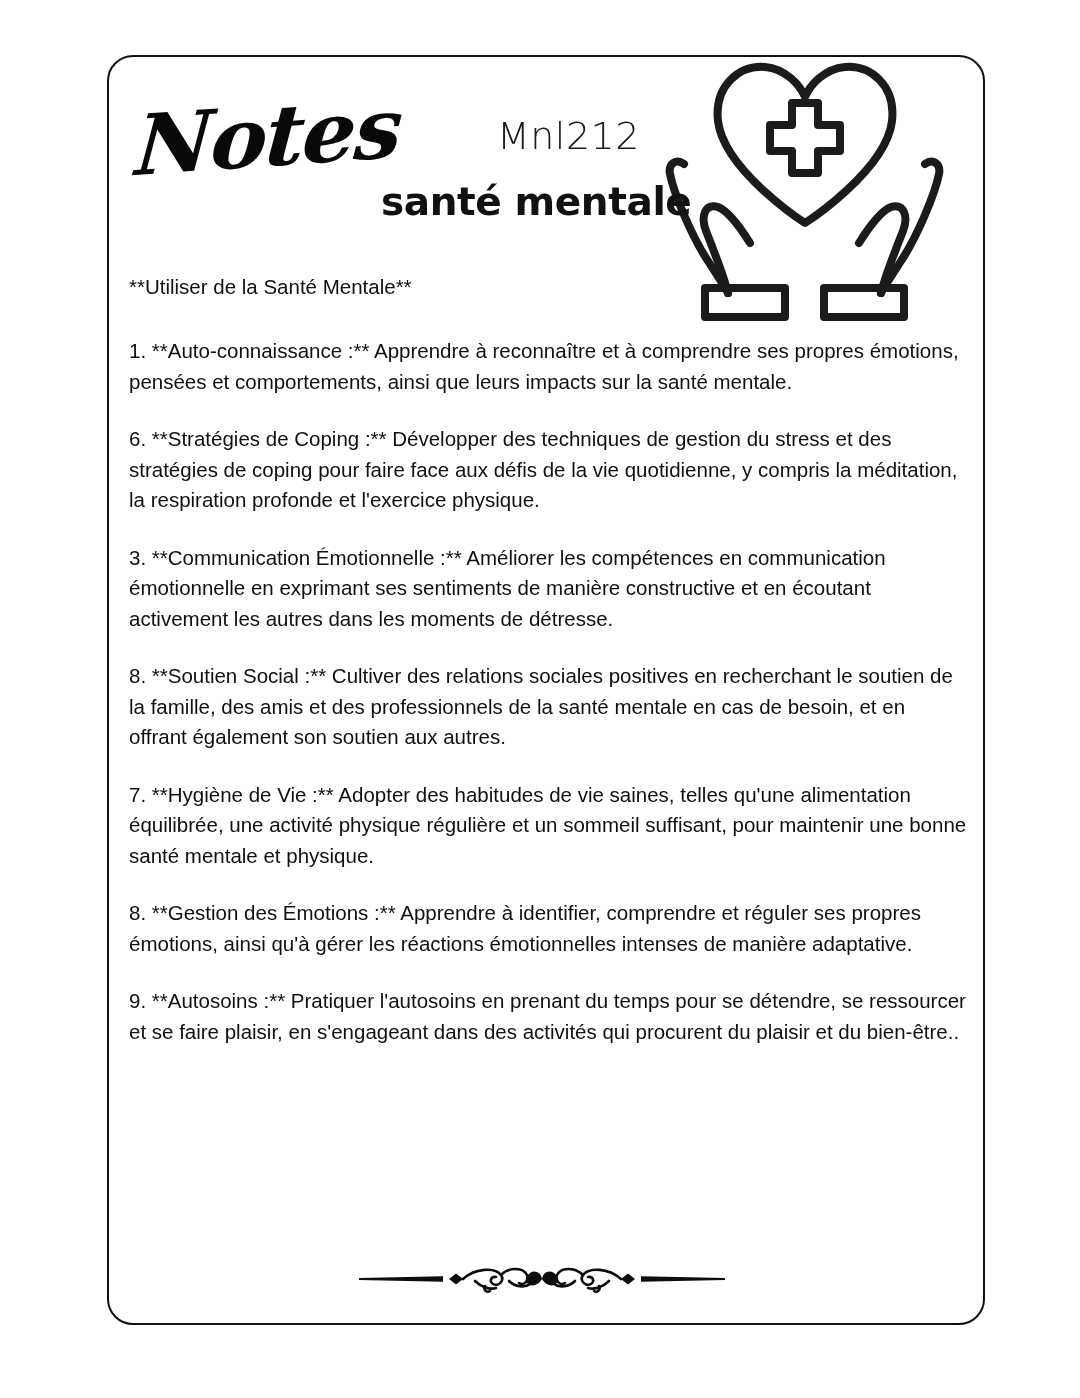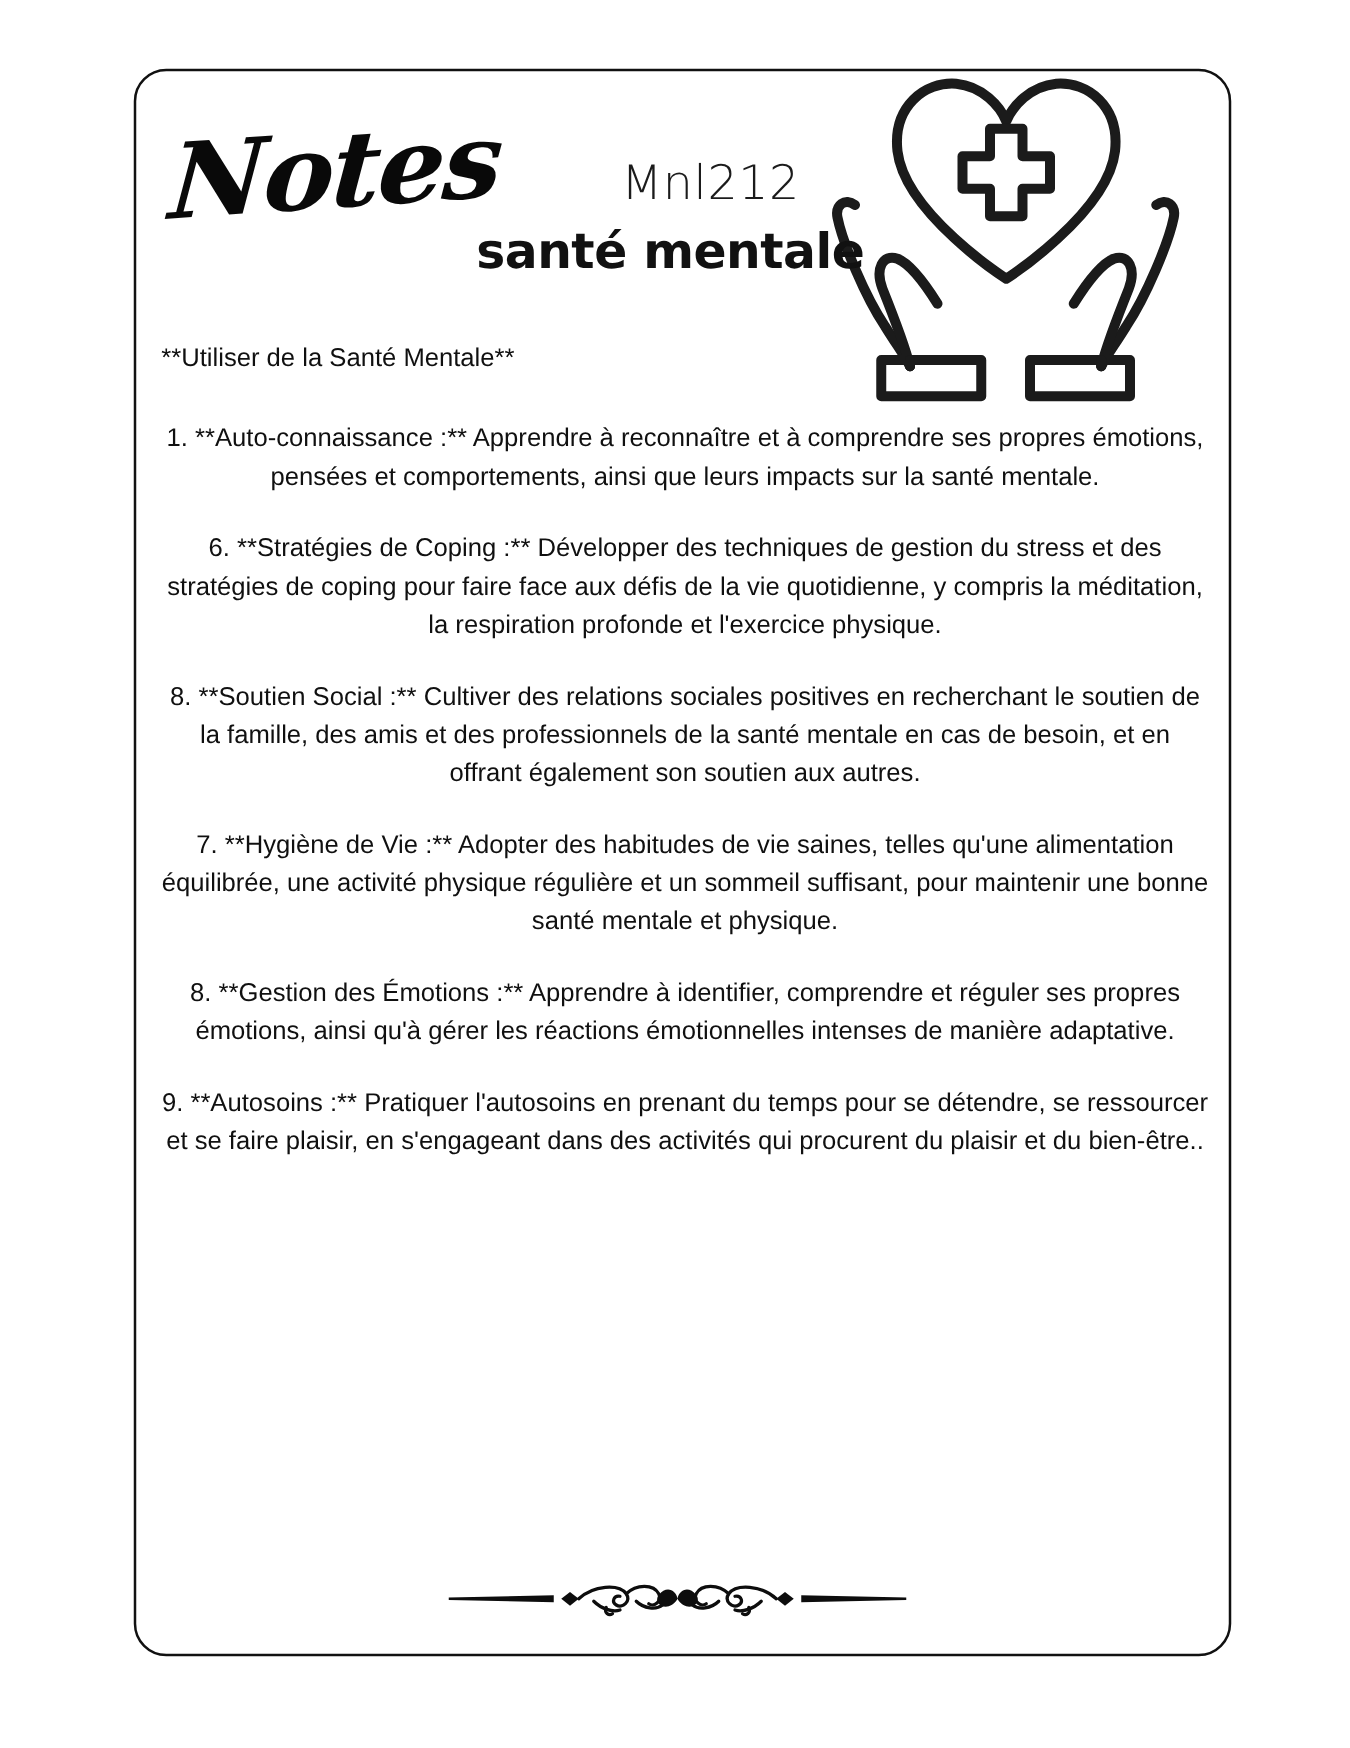--- a/index.html
+++ b/index.html
@@ -48,21 +48,21 @@
     color: #090909;
     letter-spacing: -2px;
     transform: skewX(-8deg) rotate(-4deg);
     line-height: 1;
     white-space: nowrap;
   }
 
   .code-label {
     position: absolute;
     left: 388px;
-    top: 67px;
+    top: 57px;
     font-family: "DejaVu Sans", sans-serif;
     font-size: 38px;
     font-weight: 300;
     color: #1b1b1b;
     letter-spacing: 0.5px;
     white-space: nowrap;
   }
 
   .subtitle {
     position: absolute;
@@ -102,21 +102,21 @@
     color: #101010;
     margin: 0 0 34px 0;
     white-space: nowrap;
   }
 
   .para {
     font-size: 20.5px;
     line-height: 30.5px;
     color: #101010;
     margin: 0 0 27px 0;
-    text-align: center;
+    text-align: left;
   }
   .para:last-of-type { margin-bottom: 0; }
 
   
   .divider {
     position: absolute;
     left: 248px;
     top: 1205px;
     width: 370px;
     height: 34px;
@@ -178,20 +178,21 @@
       </svg>
     </div>
   </div>
 
   <div class="body-copy">
 
     <p class="doc-heading">**Utiliser de la Santé Mentale**</p>
 
     <p class="para">1. **Auto-connaissance :** Apprendre à reconnaître et à comprendre ses propres émotions, pensées et comportements, ainsi que leurs impacts sur la santé mentale.</p>
     <p class="para">6. **Stratégies de Coping :** Développer des techniques de gestion du stress et des stratégies de coping pour faire face aux défis de la vie quotidienne, y compris la méditation, la respiration profonde et l'exercice physique.</p>
+    <p class="para">3. **Communication Émotionnelle :** Améliorer les compétences en communication émotionnelle en exprimant ses sentiments de manière constructive et en écoutant activement les autres dans les moments de détresse.</p>
     <p class="para">8. **Soutien Social :** Cultiver des relations sociales positives en recherchant le soutien de la famille, des amis et des professionnels de la santé mentale en cas de besoin, et en offrant également son soutien aux autres.</p>
     <p class="para">7. **Hygiène de Vie :** Adopter des habitudes de vie saines, telles qu'une alimentation équilibrée, une activité physique régulière et un sommeil suffisant, pour maintenir une bonne santé mentale et physique.</p>
     <p class="para">8. **Gestion des Émotions :** Apprendre à identifier, comprendre et réguler ses propres émotions, ainsi qu'à gérer les réactions émotionnelles intenses de manière adaptative.</p>
     <p class="para">9. **Autosoins :** Pratiquer l'autosoins en prenant du temps pour se détendre, se ressourcer et se faire plaisir, en s'engageant dans des activités qui procurent du plaisir et du bien-être..</p>
   </div>
 
   <div class="divider">
     <svg viewBox="0 0 370 34" xmlns="http://www.w3.org/2000/svg">
       <g fill="#0d0d0d" stroke="none">
 

